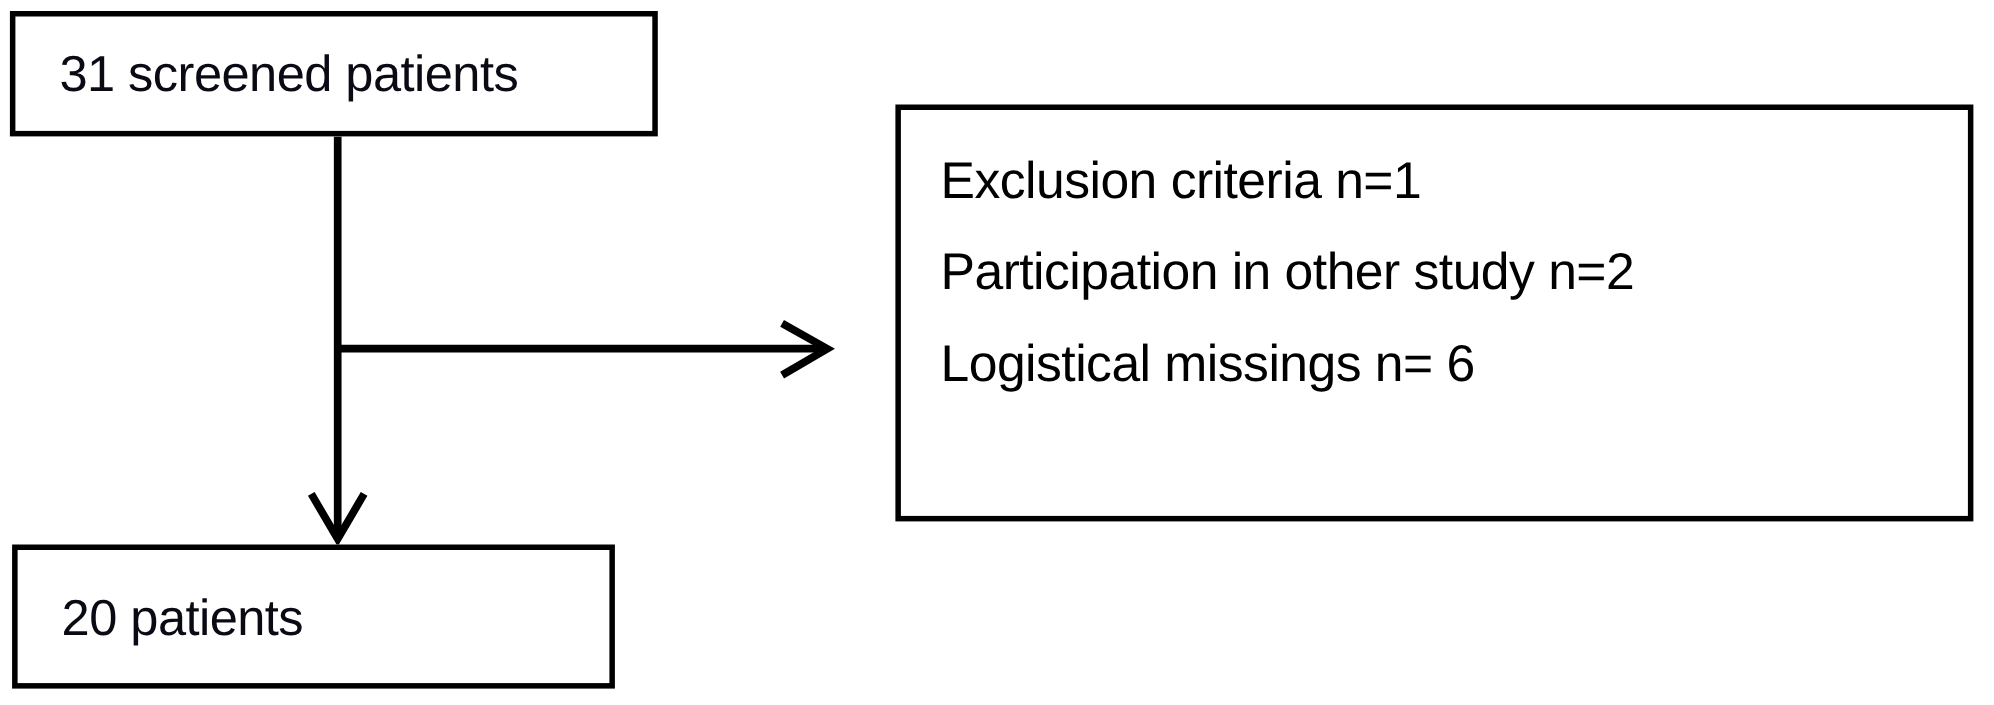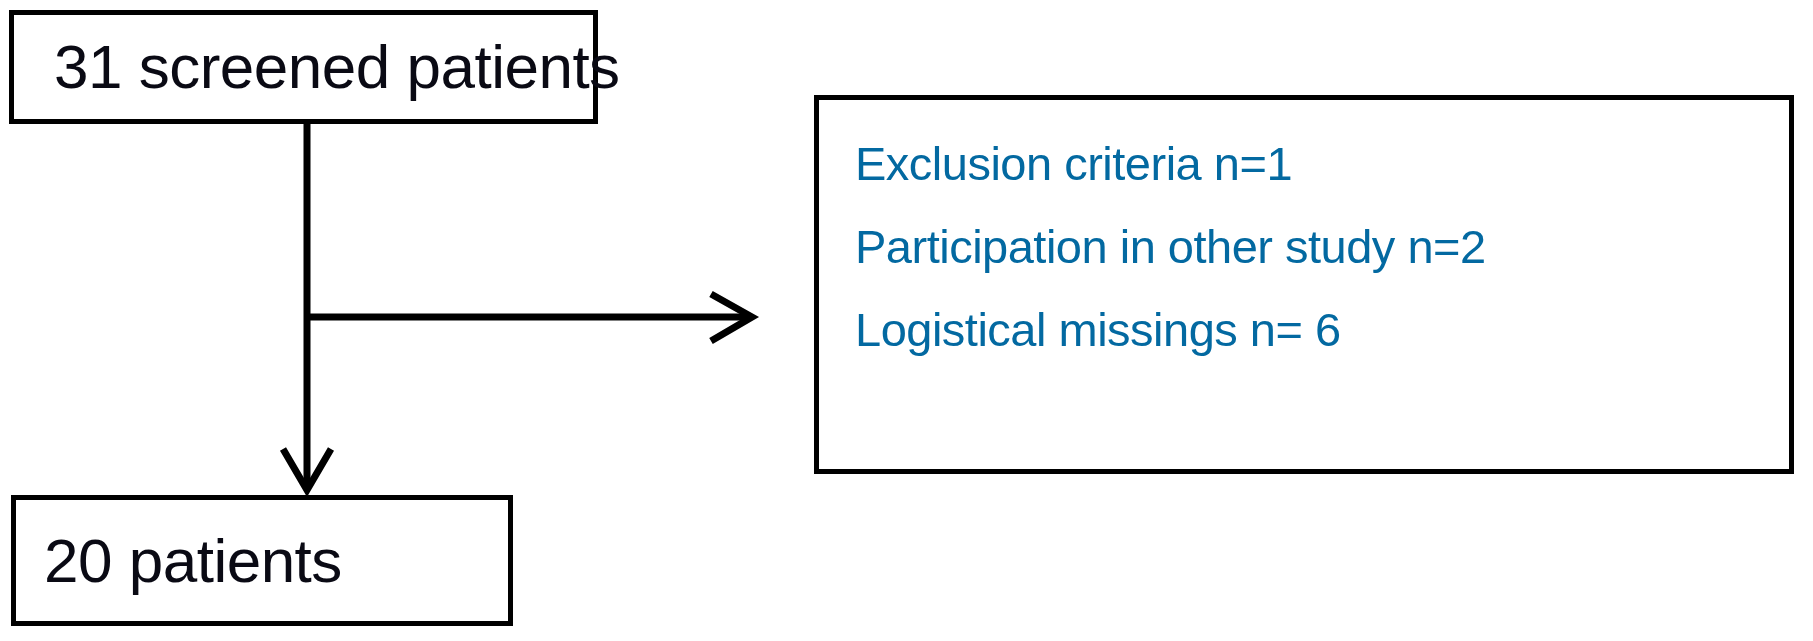--- a/index.html
+++ b/index.html
@@ -33,48 +33,48 @@
   #box-screened {
     left: 9px;
     top: 10px;
     width: 589px;
     height: 114px;
     padding-left: 40px;
   }
   #box-enrolled {
     left: 11px;
     top: 495px;
-    width: 502px;
+    width: 548px;
     height: 131px;
-    padding-left: 28px;
+    padding-left: 40px;
   }
   #box-exclusions {
     left: 814px;
     top: 95px;
     width: 980px;
     height: 379px;
     padding-left: 36px;
     justify-content: flex-start;
     padding-top: 22px;
   }
 
   .node-text {
     font-family: "Liberation Sans", sans-serif;
-    font-size: 62px;
+    font-size: 46px;
     line-height: 1.0;
     color: #0a0a14;
     white-space: nowrap;
     letter-spacing: -0.5px;
   }
 
   .exclusion-line {
     font-family: "Liberation Sans", sans-serif;
     font-size: 47px;
     line-height: 83px;
-    color: #0369a1;
+    color: #000000;
     white-space: nowrap;
     letter-spacing: -0.5px;
   }
 
   
   #connectors {
     position: absolute;
     left: 0;
     top: 0;
     width: 1813px;

